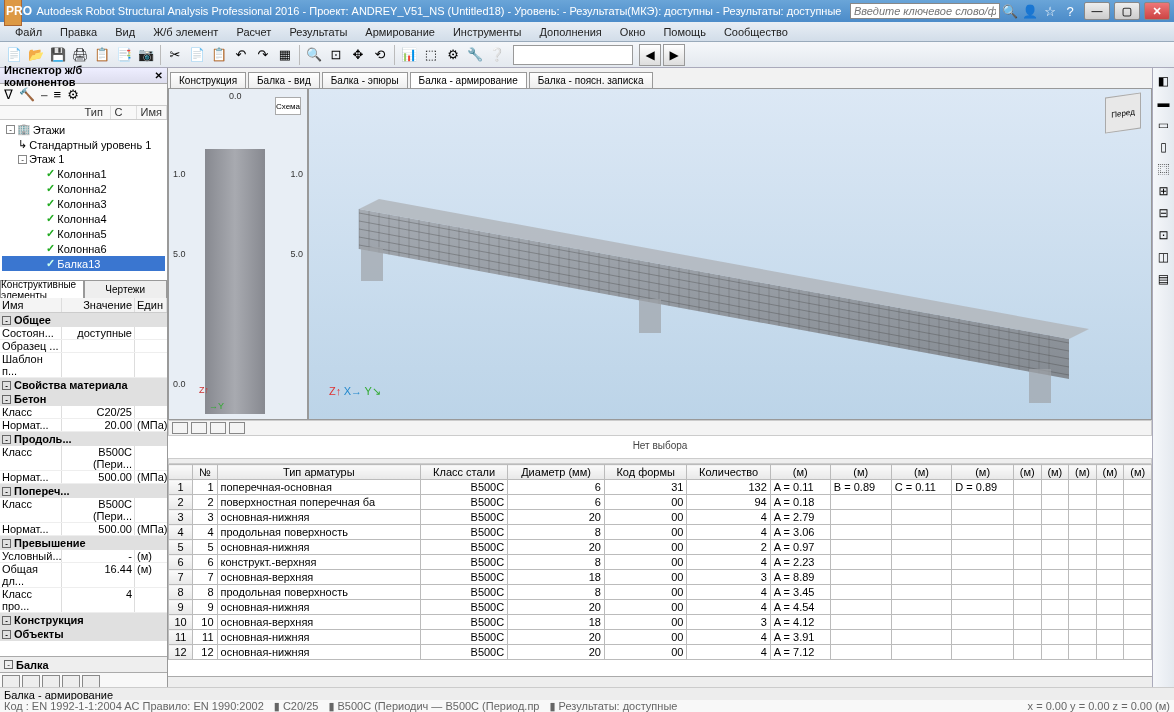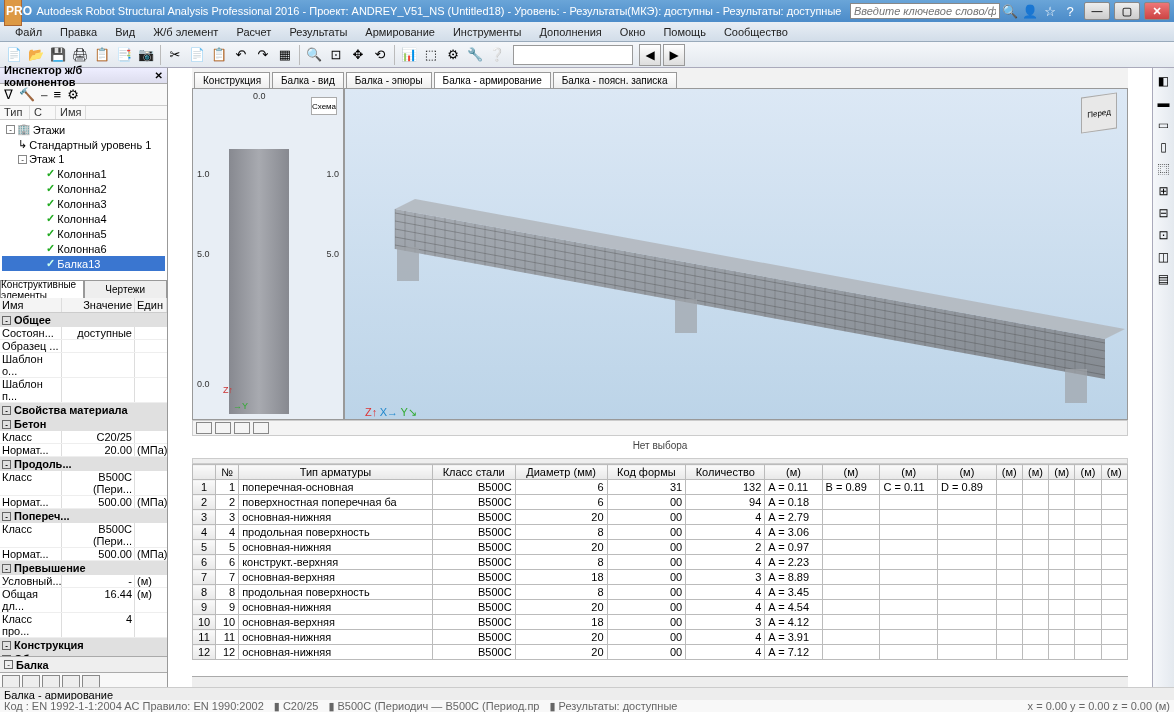--- a/index.html
+++ b/index.html
@@ -19,29 +19,29 @@
 .menubar .mitem { padding: 0 9px; height:100%; display:flex; align-items:center; cursor:pointer; color:#222;}
 
 
 .toolbar { height: 26px; background: linear-gradient(#f5f7fa,#e4e9ef); display: flex; align-items: center; padding: 0 4px; border-bottom:1px solid #aab; gap:2px; }
 .toolbar .tbtn { width: 20px; height: 20px; border:1px solid transparent; display:flex; align-items:center; justify-content:center; font-size:13px; cursor:pointer; }
 .toolbar .tsep { width:1px; height:20px; background:#bbb; margin:0 2px;}
 .toolbar .combo{ width:120px; height:20px; border:1px solid #999; background:#fff; margin:0 4px;}
 .toolbar .navbtn { width:22px;height:22px; background:linear-gradient(#fff,#ddd); border:1px solid #999; display:flex; align-items:center; justify-content:center; font-size:12px;}
 
 
-.main { position:absolute; top:68px; left:0; right:0; bottom:22px; display:flex;gap:24px;}
+.main { position:absolute; top:68px; left:0; right:0; bottom:22px; display:flex;}
 
 
 .left{ width:168px; display:flex; flex-direction:column; border-right:1px solid #999; background:#f8f8f8;}
 .left .insptitle{ height:16px; background:linear-gradient(#eef,#dde); padding:0 4px; display:flex; align-items:center; border-bottom:1px solid #aaa; font-weight:bold;}
 .left .insptitle .x{ margin-left:auto; font-size:10px; cursor:pointer;}
 .left .insptoolbar{ height:22px; border-bottom:1px solid #ccc; display:flex; align-items:center; gap:6px; padding:0 4px;}
 .left .insptoolbar span{ font-size:13px; cursor:pointer;}
-.left .treehdr{ height:14px; display:flex; border-bottom:1px solid #ccc; font-size:10px; color:#333;}
+.left .treehdr{ height:14px; display:flex; border-bottom:1px solid #ccc; font-size:10px; color:#333;justify-content:flex-end;}
 .left .treehdr div{ padding:0 4px; border-right:1px solid #ddd;}
 .left .tree{ flex:0 0 160px; overflow:auto; background:#fff; font-size:11px; padding:2px;}
 .left .tree .tn{ padding:1px 0 1px 4px; display:flex; align-items:center; gap:2px; white-space:nowrap; cursor:pointer;}
 .left .tree .tn .exp{ width:9px; height:9px; border:1px solid #888; font-size:8px; line-height:7px; text-align:center;}
 .left .tree .chk{ color:#2a2; font-weight:bold;}
 .left .tree .sel{ background:#3a76d0; color:#fff;}
 .left .tabs { height:18px; display:flex;}
 .left .tabs .ltab{ flex:1; border:1px solid #999; border-bottom:none; background:#eee; display:flex; align-items:center; justify-content:center; font-size:10px;}
 .left .tabs .ltab.act{ background:#fff;}
 .left .propgrid{ flex:1; overflow:auto; background:#fff; font-size:10px;}
@@ -55,27 +55,27 @@
 .left .propgrid .gr .u{ width:32px; padding:0 2px; overflow:hidden;}
 .left .btmtabs{ height:18px; display:flex; gap:2px; padding:2px; border-top:1px solid #aaa;}
 .left .btmtabs .bt{ width:18px; height:14px; border:1px solid #888; background:#eee; cursor:pointer;}
 
 
 .center{ flex:1; display:flex; flex-direction:column; position:relative;}
 .viewtabs{ height:20px; display:flex; align-items:flex-end; background:#f2f2f2; padding:0 2px;}
 .viewtabs .vt{ padding:2px 8px; border:1px solid #999; border-bottom:none; background:linear-gradient(#fff,#eee); margin-right:2px; font-size:10px; cursor:pointer;}
 .viewtabs .vt.act{ background:#fff;}
 .views{ flex:0 0 332px; display:flex;}
-.view2d{ width:152px; border:1px solid #999; background:#e8eef5; position:relative;}
+.view2d{ width:140px; border:1px solid #999; background:#e8eef5; position:relative;}
 .view2d .ruler{ position:absolute; font-size:9px; color:#333;}
 .view2d .col{ position:absolute; left:36px; top:60px; width:60px; height:265px; background:linear-gradient(90deg,#878990,#a8aab0,#878990);}
 .view2d .badge{ position:absolute; top:8px; right:6px; width:26px; height:18px; border:1px solid #aaa; background:#fff; font-size:8px; display:flex; align-items:center; justify-content:center;}
 .view3d{ flex:1; border:1px solid #999; position:relative; background:linear-gradient(#dce8f5,#bcd4e8);}
 .view3d .cube{ position:absolute; top:6px; right:10px; width:36px; height:36px; background:#e8e8e8; border:1px solid #aaa; font-size:8px; display:flex; align-items:center; justify-content:center; transform:skewY(-8deg);}
-.view3d .axis{ position:absolute; left:20px; bottom:0; font-size:9px; color:#333;}
+.view3d .axis{ position:absolute; left:20px; bottom:21px; font-size:9px; color:#333;}
 .view3d svg.beam{ position:absolute; top:40px; left:20px; width:760px; height:280px;}
 .viewctl{ height:16px; display:flex; gap:3px; padding:1px 3px; border:1px solid #ccc; background:#f4f4f4;}
 .viewctl .vcb{ width:16px; height:12px; border:1px solid #888; cursor:pointer;}
 .novib{ height:14px; text-align:center; font-size:10px; color:#444; margin:4px 0;}
 .vdrag{ height:6px; background:#eee; border:1px solid #ccc; cursor:row-resize;}
 
 
 .data{ flex:1; display:flex; flex-direction:column; overflow:hidden;}
 .dtabs{ height:18px; display:flex;}
 .dtabs .dt{ padding:1px 8px; border:1px solid #999; font-size:10px; background:#eee; cursor:pointer;}
@@ -227,25 +227,20 @@
         <div style="width:32px">Един</div>
       </div>
     <div class="gh"><span class="pm">-</span>Общее</div>
         <div class="gr">
           <div class="k">Состоян...</div>
           <div class="v">доступные</div>
           <div class="u"></div>
         </div>
         <div class="gr">
           <div class="k">Образец ...</div>
-          <div class="v"></div>
-          <div class="u"></div>
-        </div>
-        <div class="gr">
-          <div class="k">Шаблон о...</div>
           <div class="v"></div>
           <div class="u"></div>
         </div>
         <div class="gr">
           <div class="k">Шаблон п...</div>
           <div class="v"></div>
           <div class="u"></div>
         </div>
         <div class="gh"><span class="pm">-</span>Свойства материала</div>
         <div class="gh"><span class="pm">-</span>Бетон</div>

